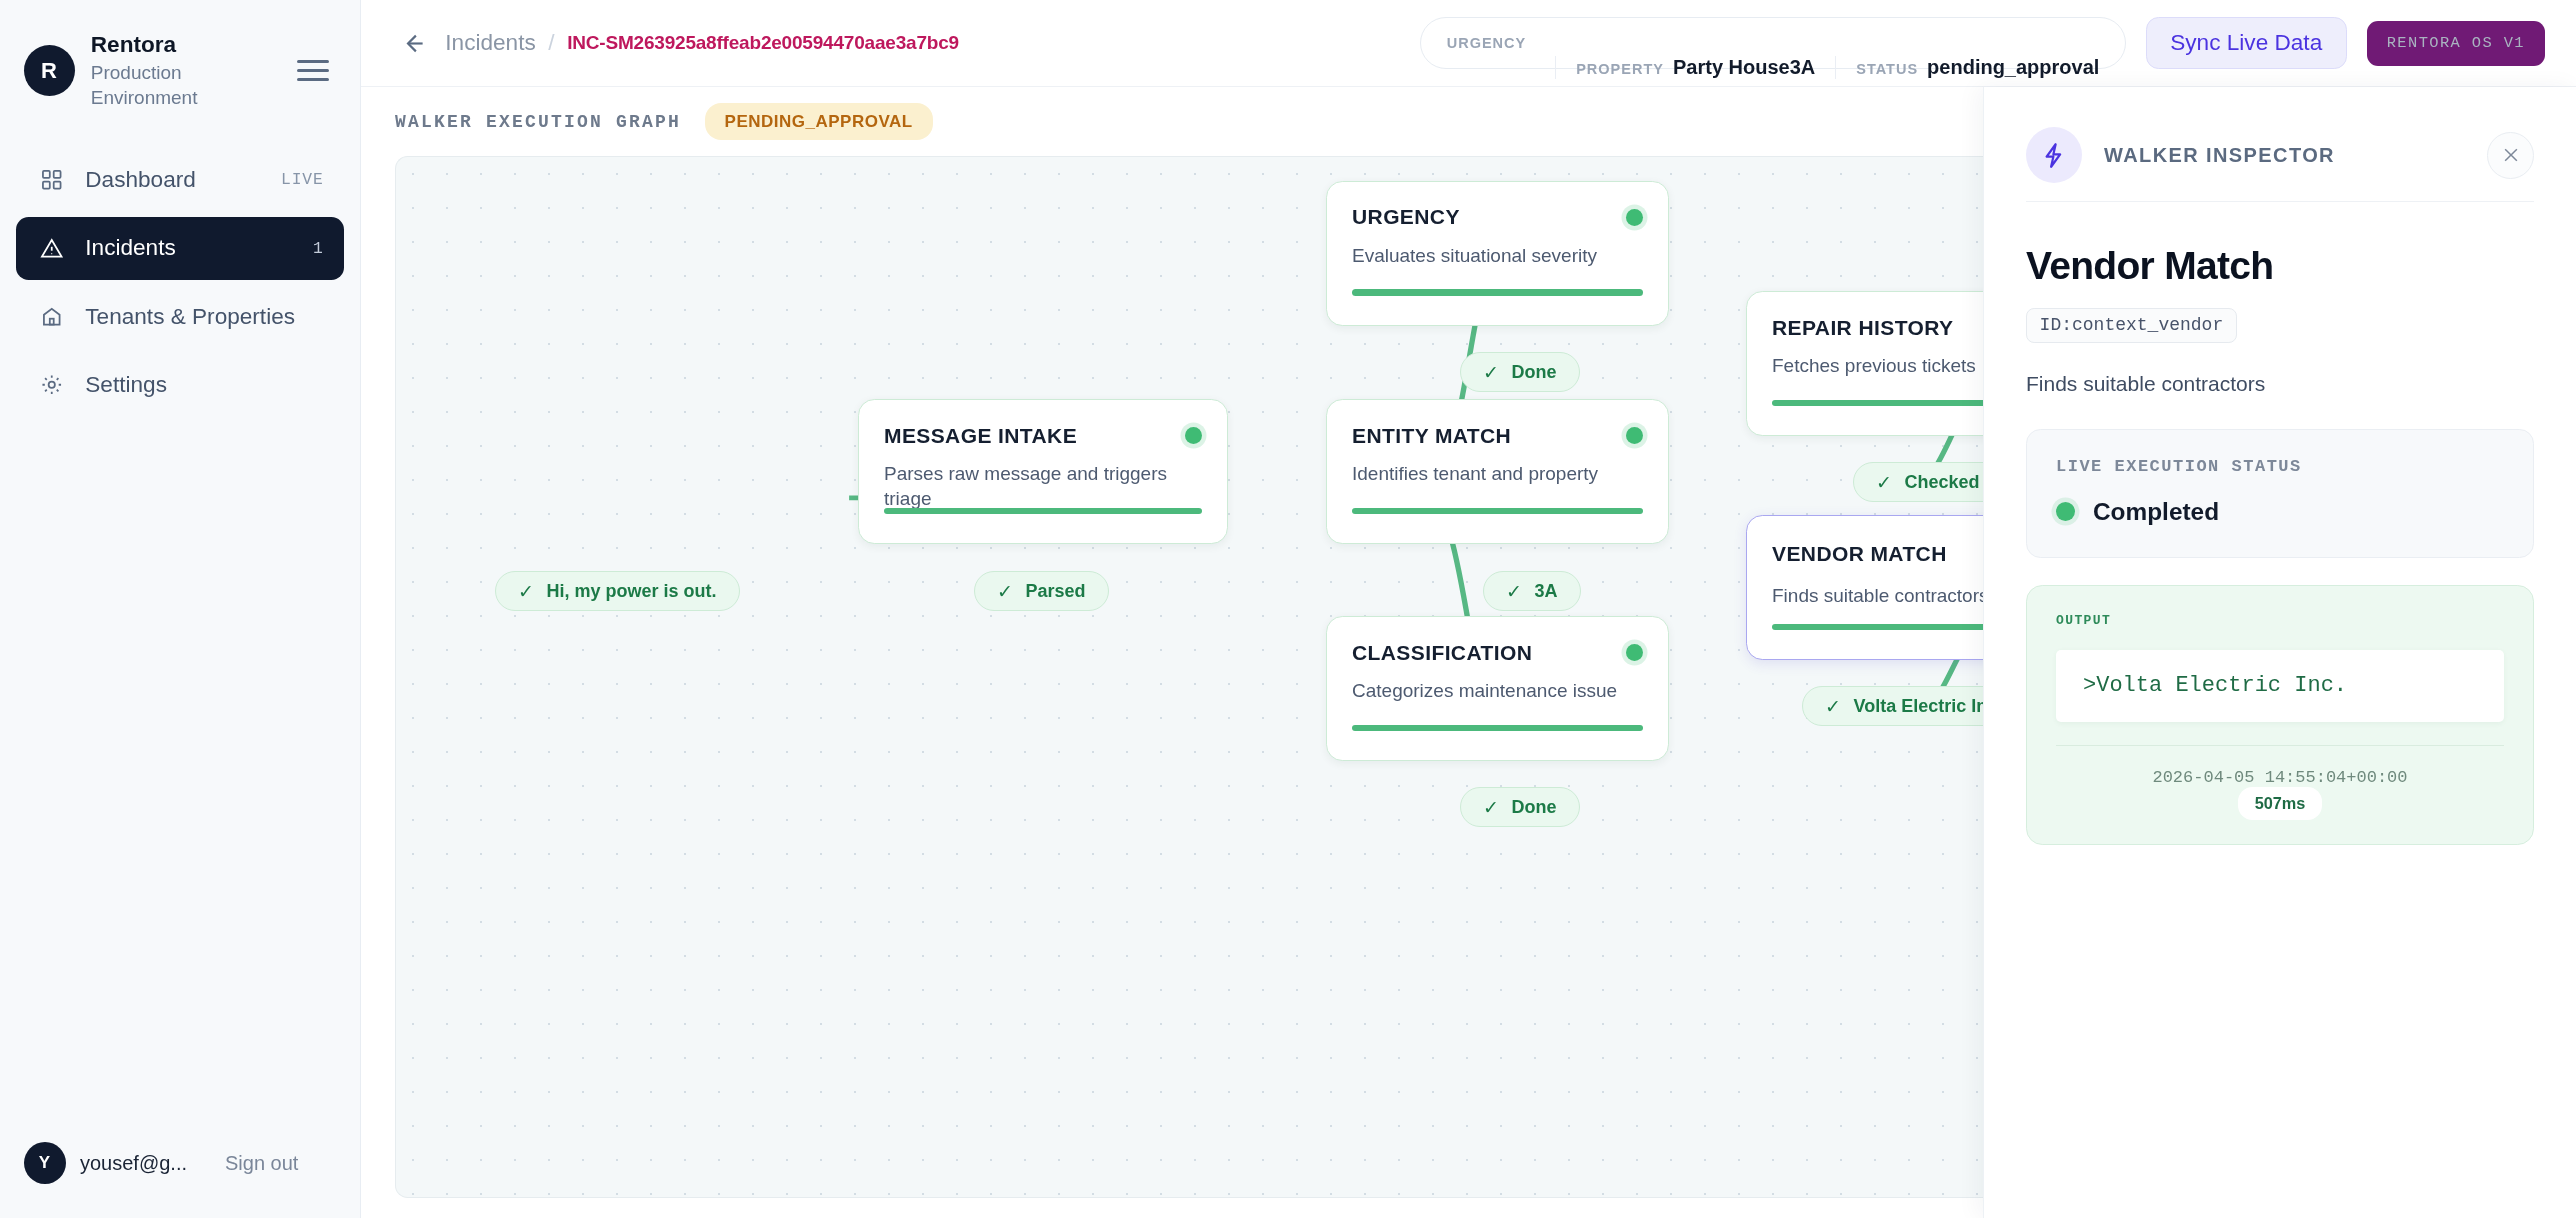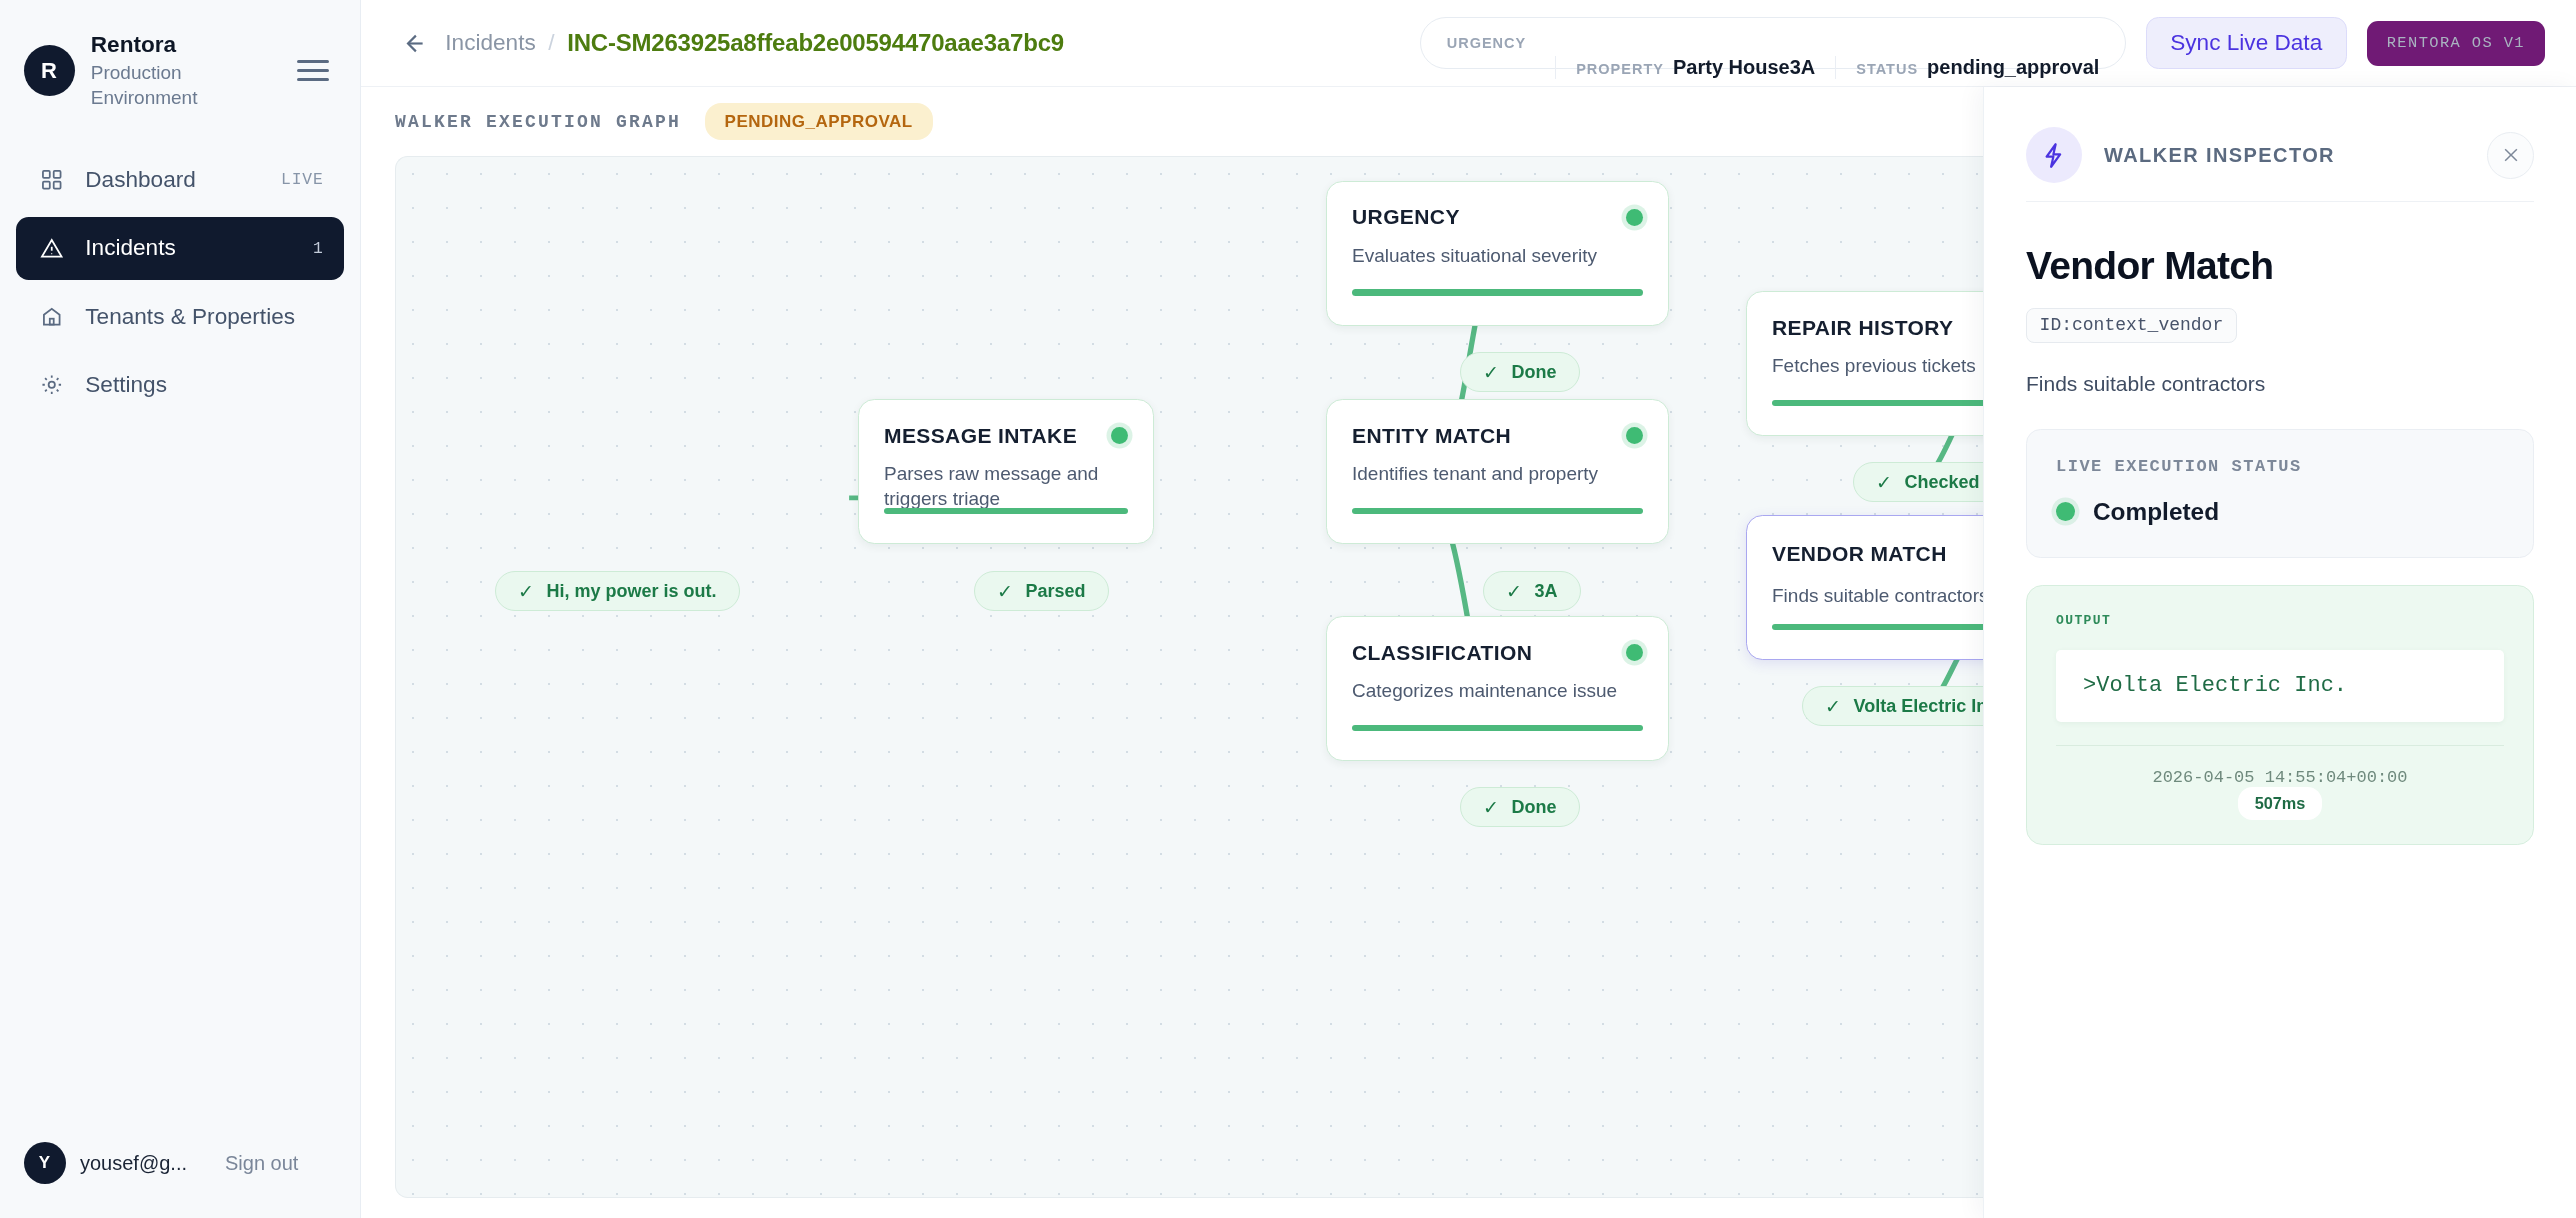--- a/index.html
+++ b/index.html
@@ -64,21 +64,21 @@
   .topbar {
     height: 87px; flex: 0 0 87px;
     display: flex; align-items: center;
     padding: 0 31px 0 34px; gap: 0;
     background: #ffffff;
     border-bottom: 0.9px solid #eef1f5;
   }
   .back-arrow { width: 34px; height: 34px; display: flex; align-items: center; justify-content: center; cursor: pointer; margin-right: 16.3px; }
   .crumb-parent { font-size: 22.6px; color: #8a95a5; cursor: pointer; }
   .crumb-sep { font-size: 22.6px; color: #cbd3de; margin: 0 12.6px; }
-  .crumb-current { font-size: 24px; font-weight: 700; color: #4d7c0f; letter-spacing: -0.2px; }
+  .crumb-current { font-size: 19px; font-weight: 700; color: #be185d; letter-spacing: -0.2px; }
 
   .topbar-right { margin-left: auto; display: flex; align-items: center; gap: 20px; }
   .meta-pill {
     display: flex; align-items: center; height: 52px;
     border: 0.9px solid #e7ecf2; border-radius: 26px;
     background: #ffffff; padding: 0 5.4px;
   }
   .meta-seg { display: flex; align-items: baseline; gap: 9px; padding: 0 20px; }
   .meta-seg + .meta-seg { border-left: 0.9px solid #eaeef4; margin-top: 48px; }
   .meta-k { font-size: 14.5px; letter-spacing: 1px; color: #9aa5b5; font-weight: 700; font-family: "Liberation Sans", sans-serif; }
@@ -347,21 +347,21 @@
 
             <path d="M1410 588 C 1450 588, 1460 486, 1495 478"></path>
           </g>
         </svg>
 
         <div class="node-chip" style="left:99px; top:414px;">
           <span class="tick">✓</span>
           <span>Hi, my power is out.</span>
         </div>
 
-        <div class="node" style="left:462px; top:242px; width:296px;">
+        <div class="node" style="left:462px; top:242px; width:370px;">
           <div class="node-head">
             <div class="node-title">MESSAGE INTAKE</div>
             <div class="node-dot"></div>
           </div>
           <div class="node-desc">Parses raw message and triggers triage</div>
           <div class="node-bar"></div>
         </div>
         <div class="node-chip" style="left:578px; top:414px;">
           <span class="tick">✓</span>
           <span>Parsed</span>

